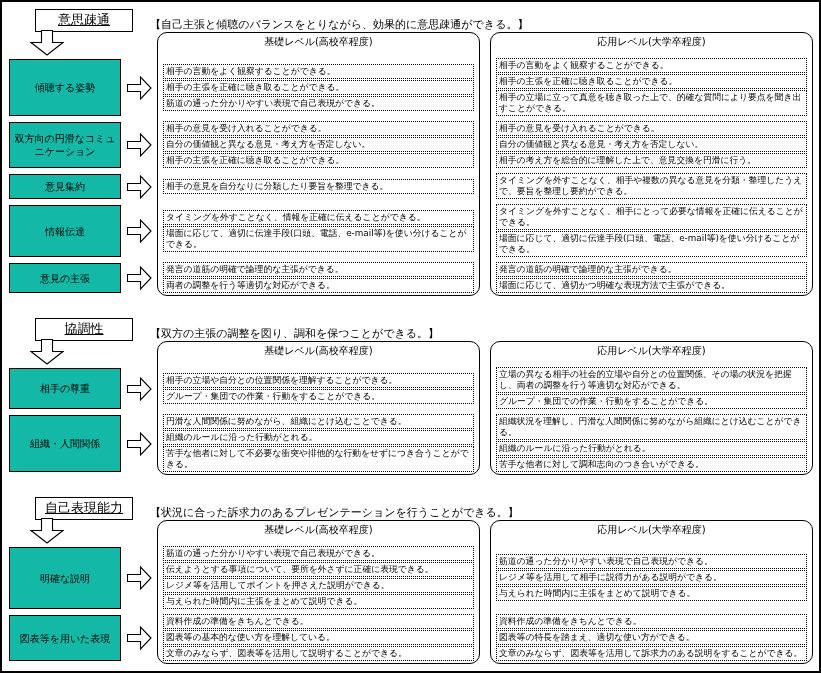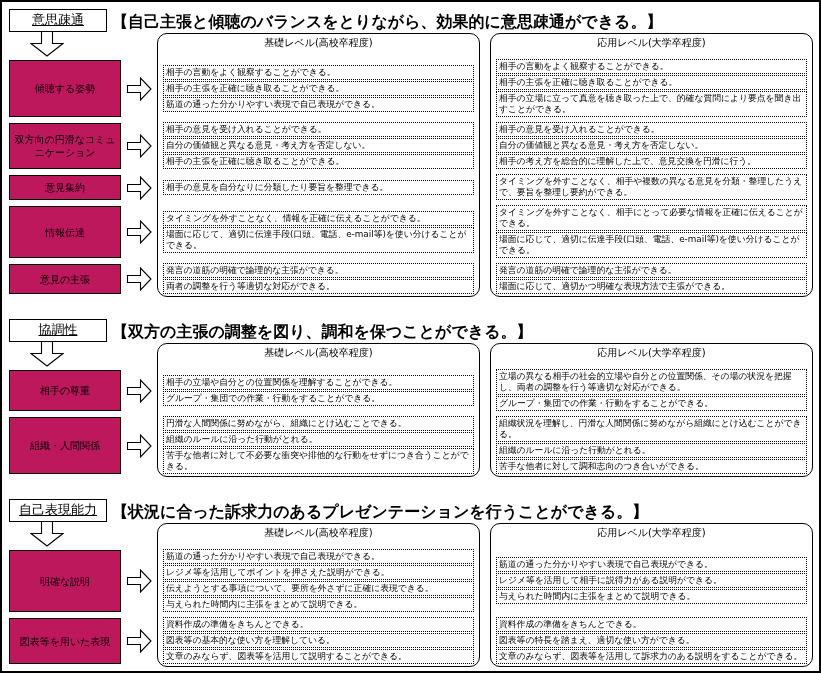--- a/index.html
+++ b/index.html
@@ -7,50 +7,50 @@
   body {
     width:821px; height:673px;
     background:#fff; color:#000;
     border:2px solid #000;
     padding:7px 6px 4px 7px;
     font-family:"DejaVu Sans", sans-serif;
     overflow:hidden;
   }
   .section { margin-bottom:22px; }
   .section:last-child { margin-bottom:0; }
-  .section-header { display:flex; align-items:flex-start; gap:5px; }
+  .section-header { display:flex; align-items:flex-end; gap:17px;margin-left:26px; }
   .section-title-box {
     border:1px solid #000;
     min-width:98px;
     text-align:center;
     font-size:13px;
     padding:1px 8px 2px;
     text-decoration:underline;
     white-space:nowrap;
     background:#fff;
   }
-  .section-desc { font-size:16px; font-weight:bold; padding-top:3px; }
+  .section-desc { font-size:11px; font-weight:normal; padding-top:3px; }
   .section-grid {
     display:grid;
     grid-template-columns:112px 36px 1fr 10px 1fr;
     margin-top:0;
   }
   .panel-bg { border:1px solid #000; border-radius:10px; background:#fff; }
   .down-arrow-cell { padding-left:21px; height:24px; overflow:visible; }
   .down-arrow-cell svg { display:block; margin-top:-2px; }
   .panel-header { text-align:center; font-size:10px; padding-top:3px; height:22px; }
   .cat-cell { display:flex; padding:3px 0; }
   .cat-box {
     flex:1;
     border:1px solid #000;
     display:flex; align-items:center; justify-content:center;
     text-align:center;
     font-size:10px; line-height:1.3;
     padding:2px 4px;
-    background:#be185d;
+    background:#14b8a6;
   }
   .arrow-cell { display:flex; align-items:center; justify-content:center; }
   .cell {
     margin:2px 6px 3px 6px;
     display:flex; flex-direction:column; justify-content:center;
     gap:1px;
   }
   .item {
     border:1px dotted #000;
     font-size:8.8px;
@@ -232,22 +232,22 @@
       <div class="cat-cell" style="grid-column:1;grid-row:2">
         <div class="cat-box">明確な説明</div>
       </div>
       <div class="arrow-cell" style="grid-column:2;grid-row:2">
         <svg width="25" height="24" viewBox="0 0 25 24">
           <path d="M0.5 8.5 L13.5 8.5 L13.5 1 L24 12 L13.5 23 L13.5 15.5 L0.5 15.5 Z" fill="#fff" stroke="#000" stroke-width="1.1"></path>
         </svg>
       </div>
       <div class="cell" style="grid-column:3;grid-row:2">
         <div class="item">筋道の通った分かりやすい表現で自己表現ができる。</div>
+        <div class="item">伝えようとする事項について、要所を外さずに正確に表現できる。</div>
         <div class="item">レジメ等を活用してポイントを押さえた説明ができる。</div>
-        <div class="item">伝えようとする事項について、要所を外さずに正確に表現できる。</div>
         <div class="item">与えられた時間内に主張をまとめて説明できる。</div>
       </div>
       <div class="cell" style="grid-column:5;grid-row:2">
         <div class="item">筋道の通った分かりやすい表現で自己表現ができる。</div>
         <div class="item">レジメ等を活用して相手に説得力がある説明ができる。</div>
         <div class="item">与えられた時間内に主張をまとめて説明できる。</div>
       </div>
       <div class="cat-cell" style="grid-column:1;grid-row:3">
         <div class="cat-box">図表等を用いた表現</div>
       </div>

